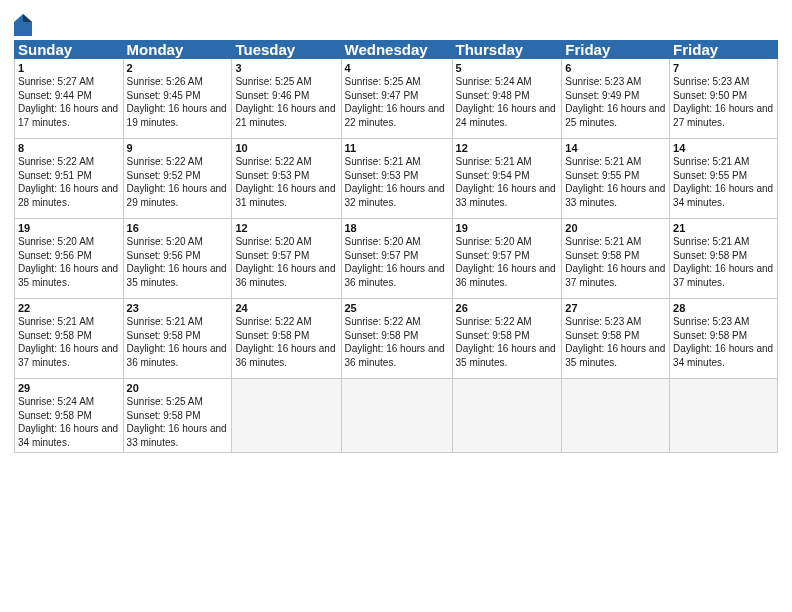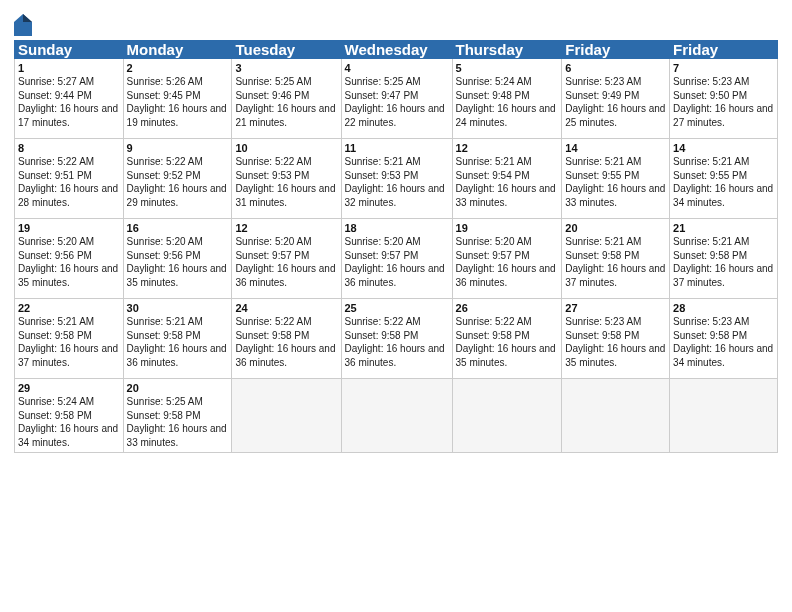--- a/index.html
+++ b/index.html
@@ -224,21 +224,21 @@
             <span class="day-num">21</span>
             <div class="day-info">Sunrise: 5:21 AM<br>Sunset: 9:58 PM<br>Daylight: 16 hours and 37 minutes.</div>
           </td>
         </tr>
         <tr>
           <td>
             <span class="day-num">22</span>
             <div class="day-info">Sunrise: 5:21 AM<br>Sunset: 9:58 PM<br>Daylight: 16 hours and 37 minutes.</div>
           </td>
           <td>
-            <span class="day-num">30</span>
+            <span class="day-num">23</span>
             <div class="day-info">Sunrise: 5:21 AM<br>Sunset: 9:58 PM<br>Daylight: 16 hours and 36 minutes.</div>
           </td>
           <td>
             <span class="day-num">24</span>
             <div class="day-info">Sunrise: 5:22 AM<br>Sunset: 9:58 PM<br>Daylight: 16 hours and 36 minutes.</div>
           </td>
           <td>
             <span class="day-num">25</span>
             <div class="day-info">Sunrise: 5:22 AM<br>Sunset: 9:58 PM<br>Daylight: 16 hours and 36 minutes.</div>
           </td>

